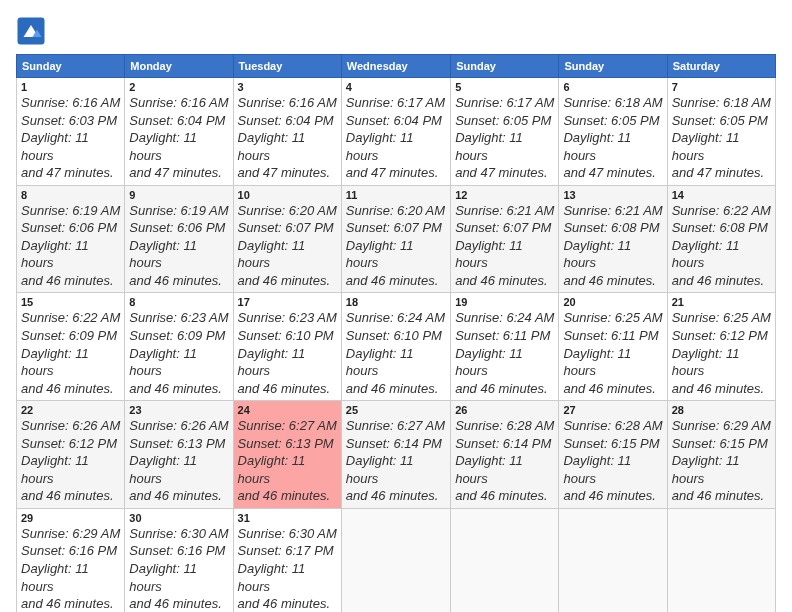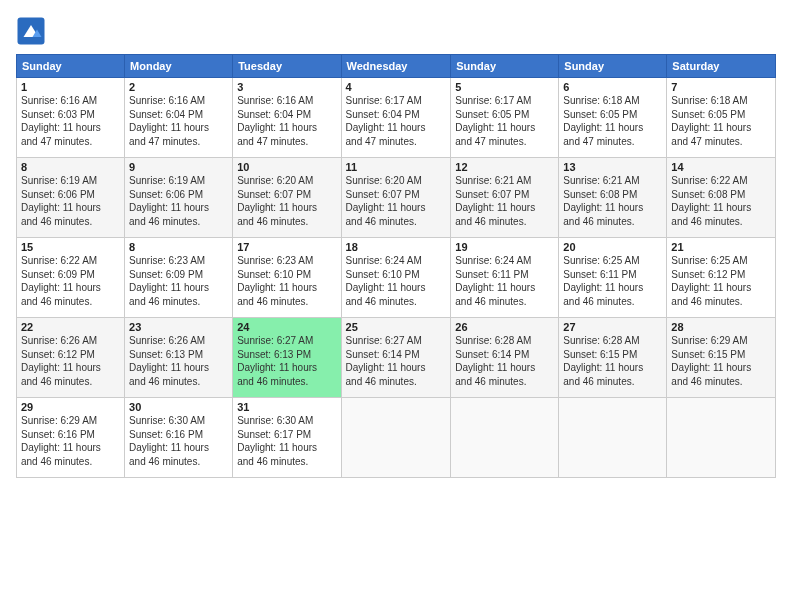--- a/index.html
+++ b/index.html
@@ -78,23 +78,24 @@
       background: #f5f5f5;
     }
     .day-num {
       font-size: 11px;
       font-weight: bold;
       color: #222;
       display: block;
       margin-bottom: 1px;
     }
     .day-info {
-      font-size: 10px;
+      font-size: 13px;
       color: #333;
       line-height: 1.35;
+      font-style: italic;
     }
     .empty-cell {
       background: #f9f9f9 !important;
     }
   </style>
 </head>
 <body>
 
 <div class="container">
   <div class="header">
@@ -289,21 +290,21 @@
 Daylight: 11 hours
 and 46 minutes.</div>
           </td>
           <td style="background: rgb(245, 245, 245);">
             <span class="day-num">23</span>
             <div class="day-info" style="white-space: pre-line;">Sunrise: 6:26 AM
 Sunset: 6:13 PM
 Daylight: 11 hours
 and 46 minutes.</div>
           </td>
-          <td style="background: #86efac;">
+          <td style="background: #fca5a5;">
             <span class="day-num">24</span>
             <div class="day-info" style="white-space: pre-line;">Sunrise: 6:27 AM
 Sunset: 6:13 PM
 Daylight: 11 hours
 and 46 minutes.</div>
           </td>
           <td style="background: rgb(245, 245, 245);">
             <span class="day-num">25</span>
             <div class="day-info" style="white-space: pre-line;">Sunrise: 6:27 AM
 Sunset: 6:14 PM

